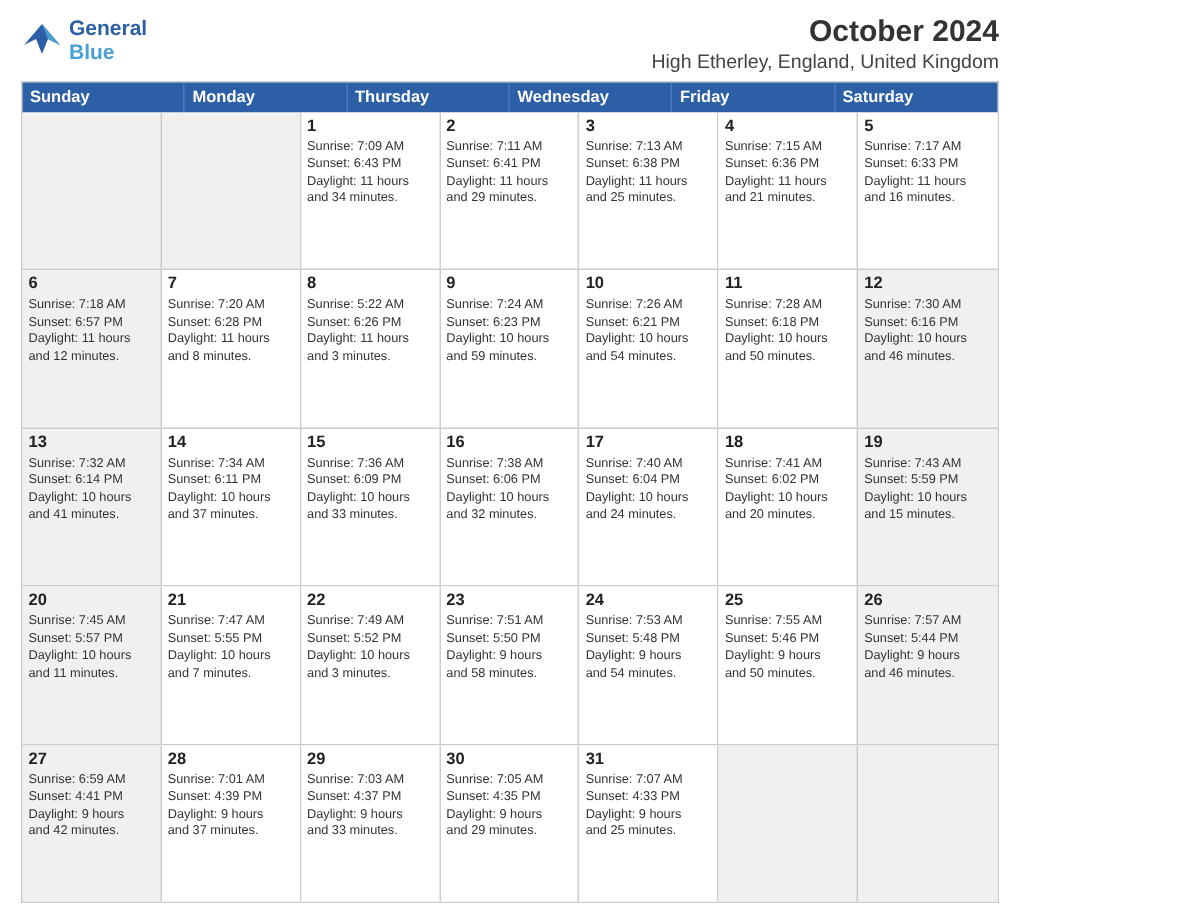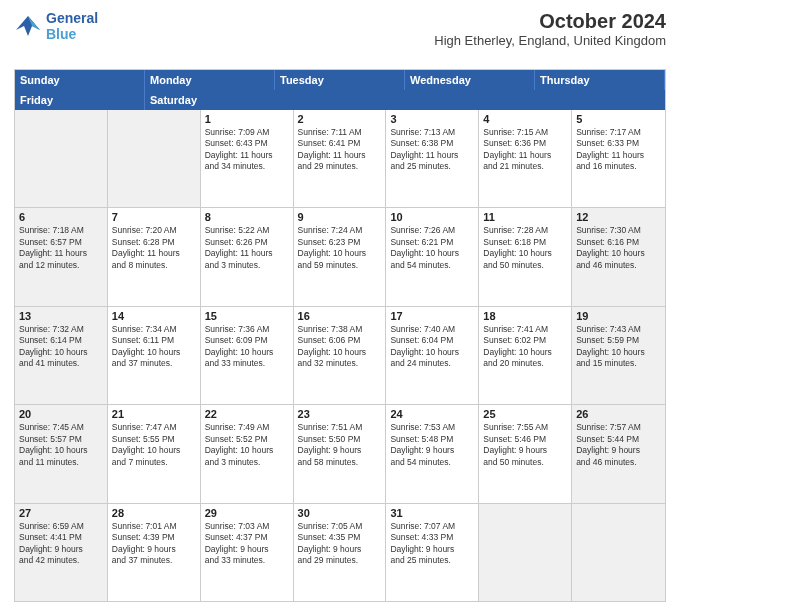--- a/index.html
+++ b/index.html
@@ -9,21 +9,20 @@
       width: 792px;
       height: 612px;
       overflow: hidden;
     }
     .page {
       width: 680px;
       height: 612px;
       padding: 10px 14px;
       display: flex;
       flex-direction: column;
-      gap: 15px;
     }
     .header {
       display: flex;
       justify-content: space-between;
       align-items: flex-start;
       margin-bottom: 6px;
     }
     .logo {
       display: flex;
       align-items: center;
@@ -46,21 +45,21 @@
       color: #444;
     }
     .calendar {
       flex: 1;
       display: flex;
       flex-direction: column;
       border: 1px solid #ccc;
     }
     .cal-header {
       display: grid;
-      grid-template-columns: repeat(5, 1fr);
+      grid-template-columns: repeat(6, 1fr);
       background: #2d5fa6;
     }
     .cal-header-cell {
       color: #fff;
       font-size: 11px;
       font-weight: bold;
       padding: 4px 5px;
       border-right: 1px solid #4a7ac8;
     }
     .cal-header-cell:last-child { border-right: none; }
@@ -116,23 +115,22 @@
     <div class="title-block">
       <div class="month-title">October 2024</div>
       <div class="location">High Etherley, England, United Kingdom</div>
     </div>
   </div>
 
   <div class="calendar">
     <div class="cal-header">
     <div class="cal-header-cell">Sunday</div>
         <div class="cal-header-cell">Monday</div>
-        <div class="cal-header-cell">Tuesday</div>
+        <div class="cal-header-cell">Thursday</div>
         <div class="cal-header-cell">Wednesday</div>
-        <div class="cal-header-cell">Thursday</div>
         <div class="cal-header-cell">Friday</div>
         <div class="cal-header-cell">Saturday</div>
       </div>
     <div class="cal-body">
     <div class="cal-row">
           <div class="cal-cell shaded empty"></div>
           <div class="cal-cell shaded empty"></div>
           <div class="cal-cell">
             <div class="day-num">1</div>
             <div class="cell-line">Sunrise: 7:09 AM</div>

